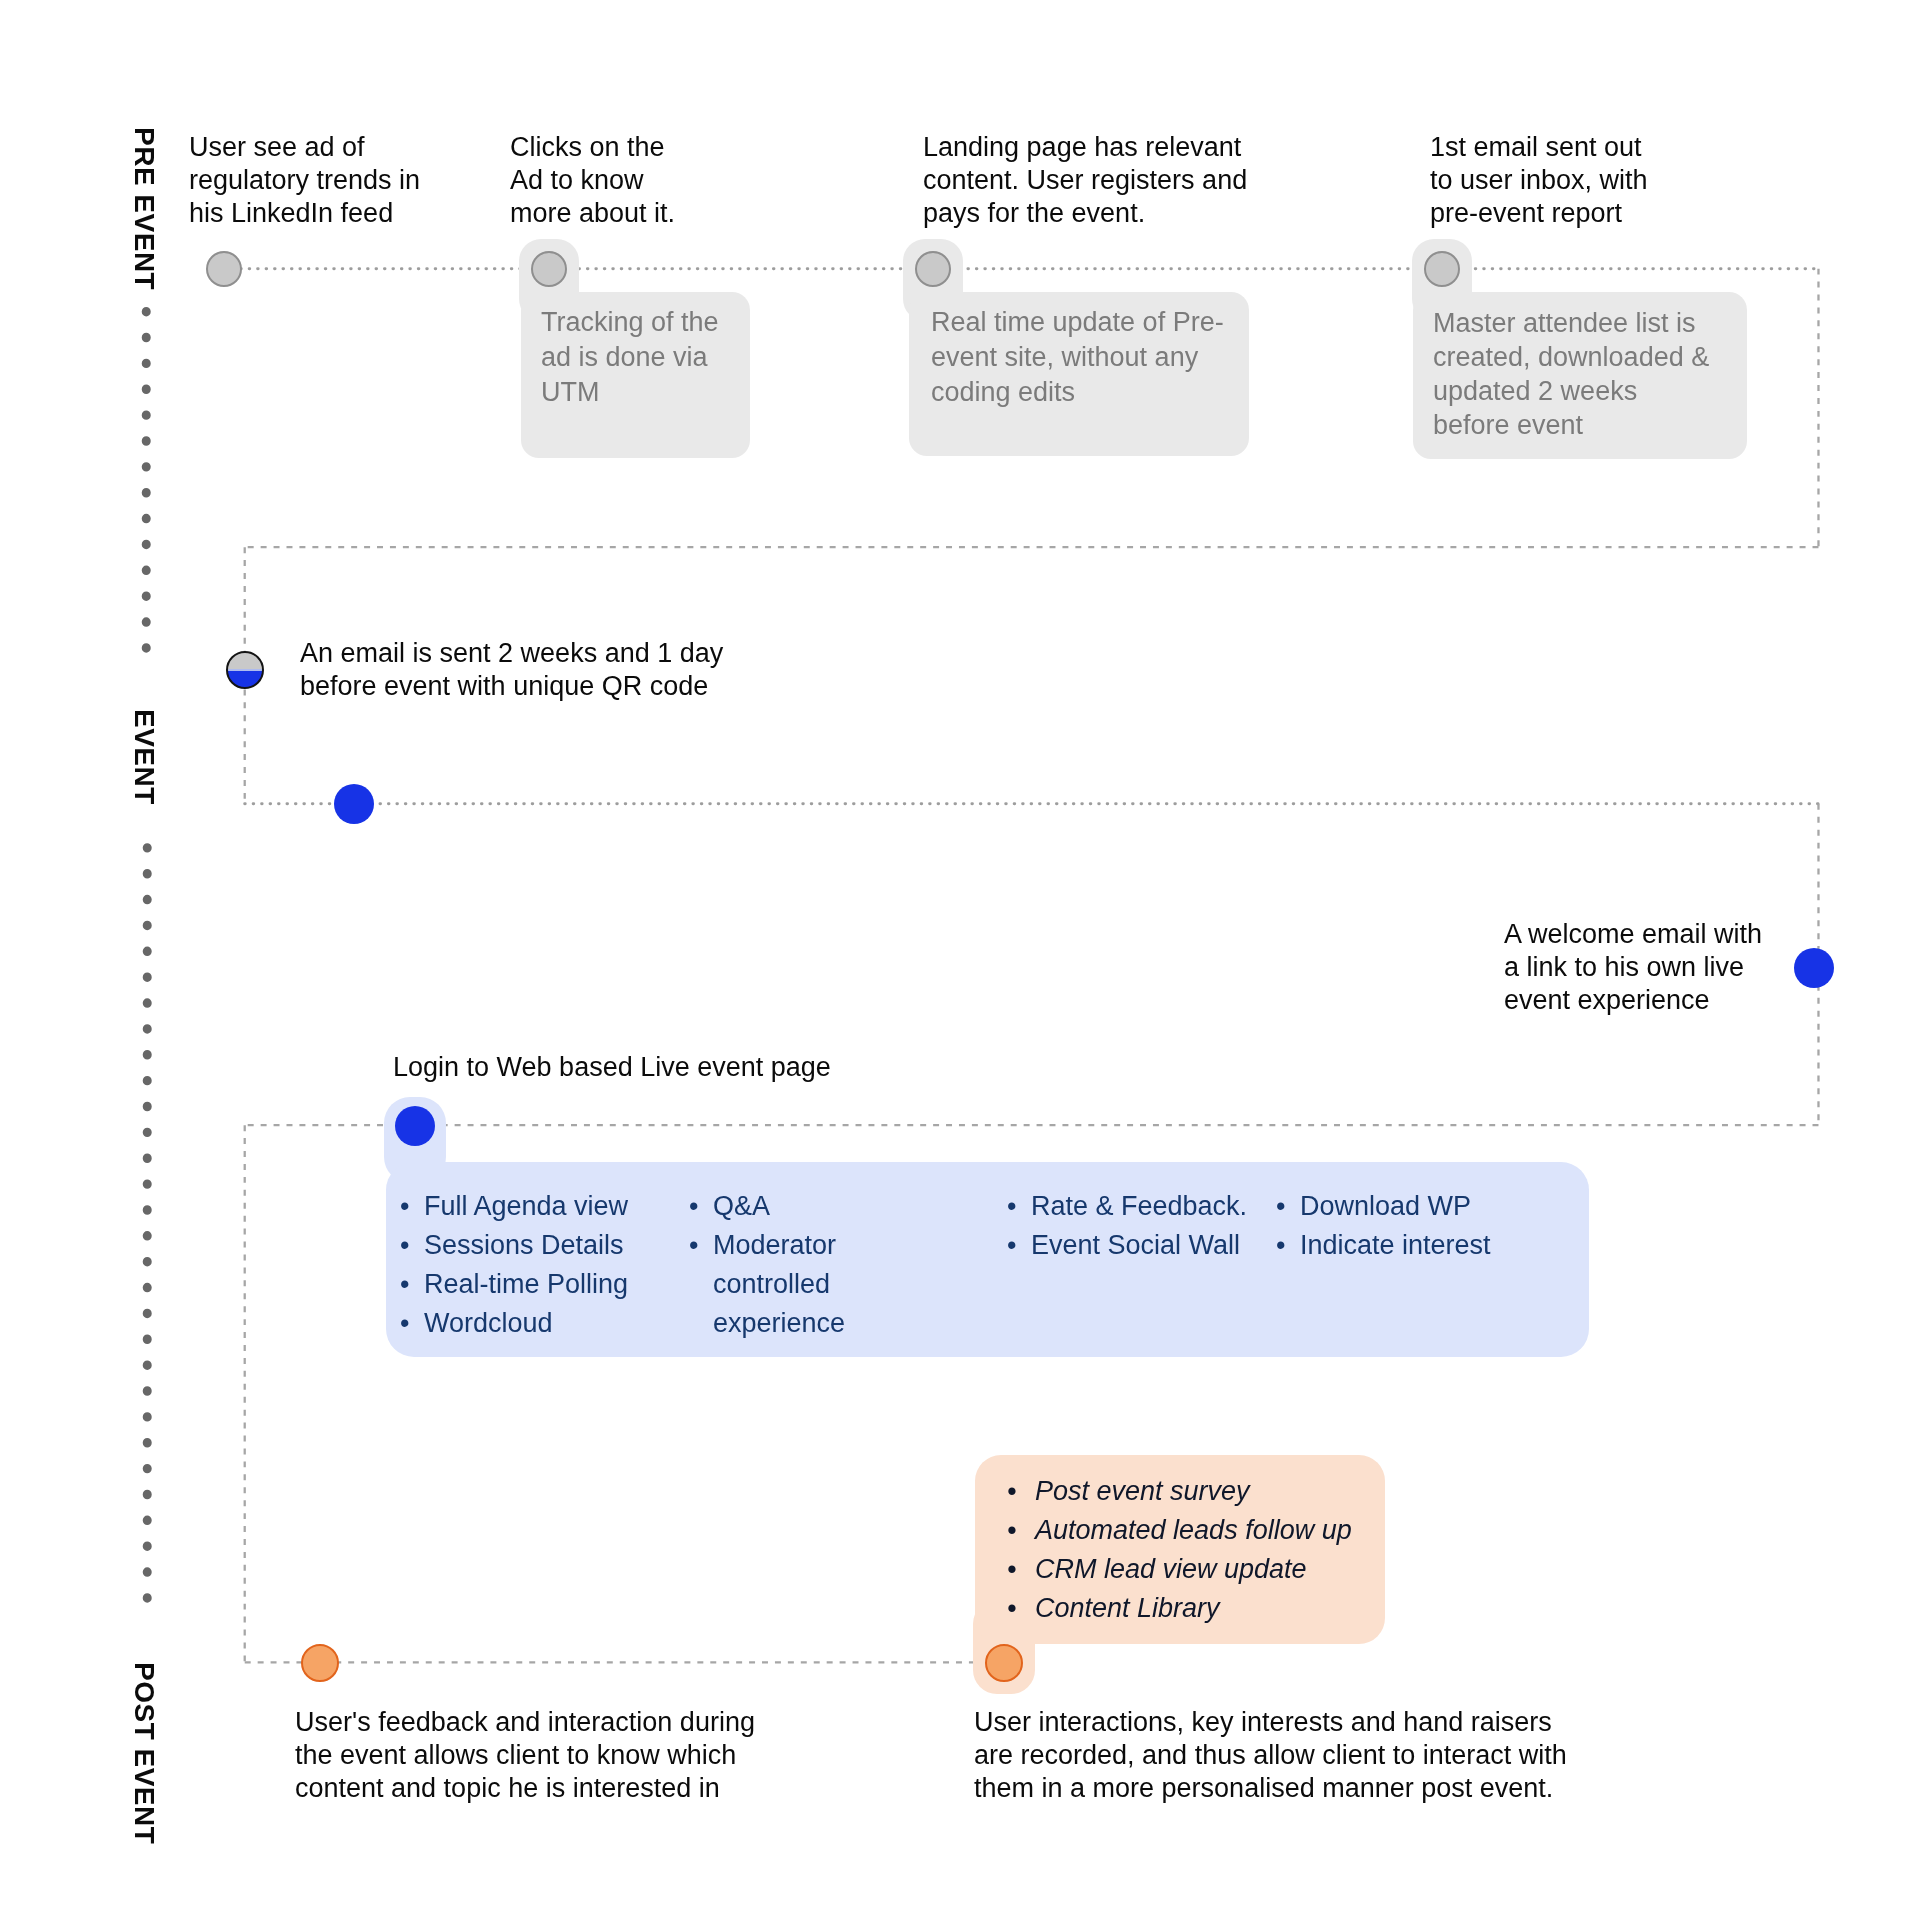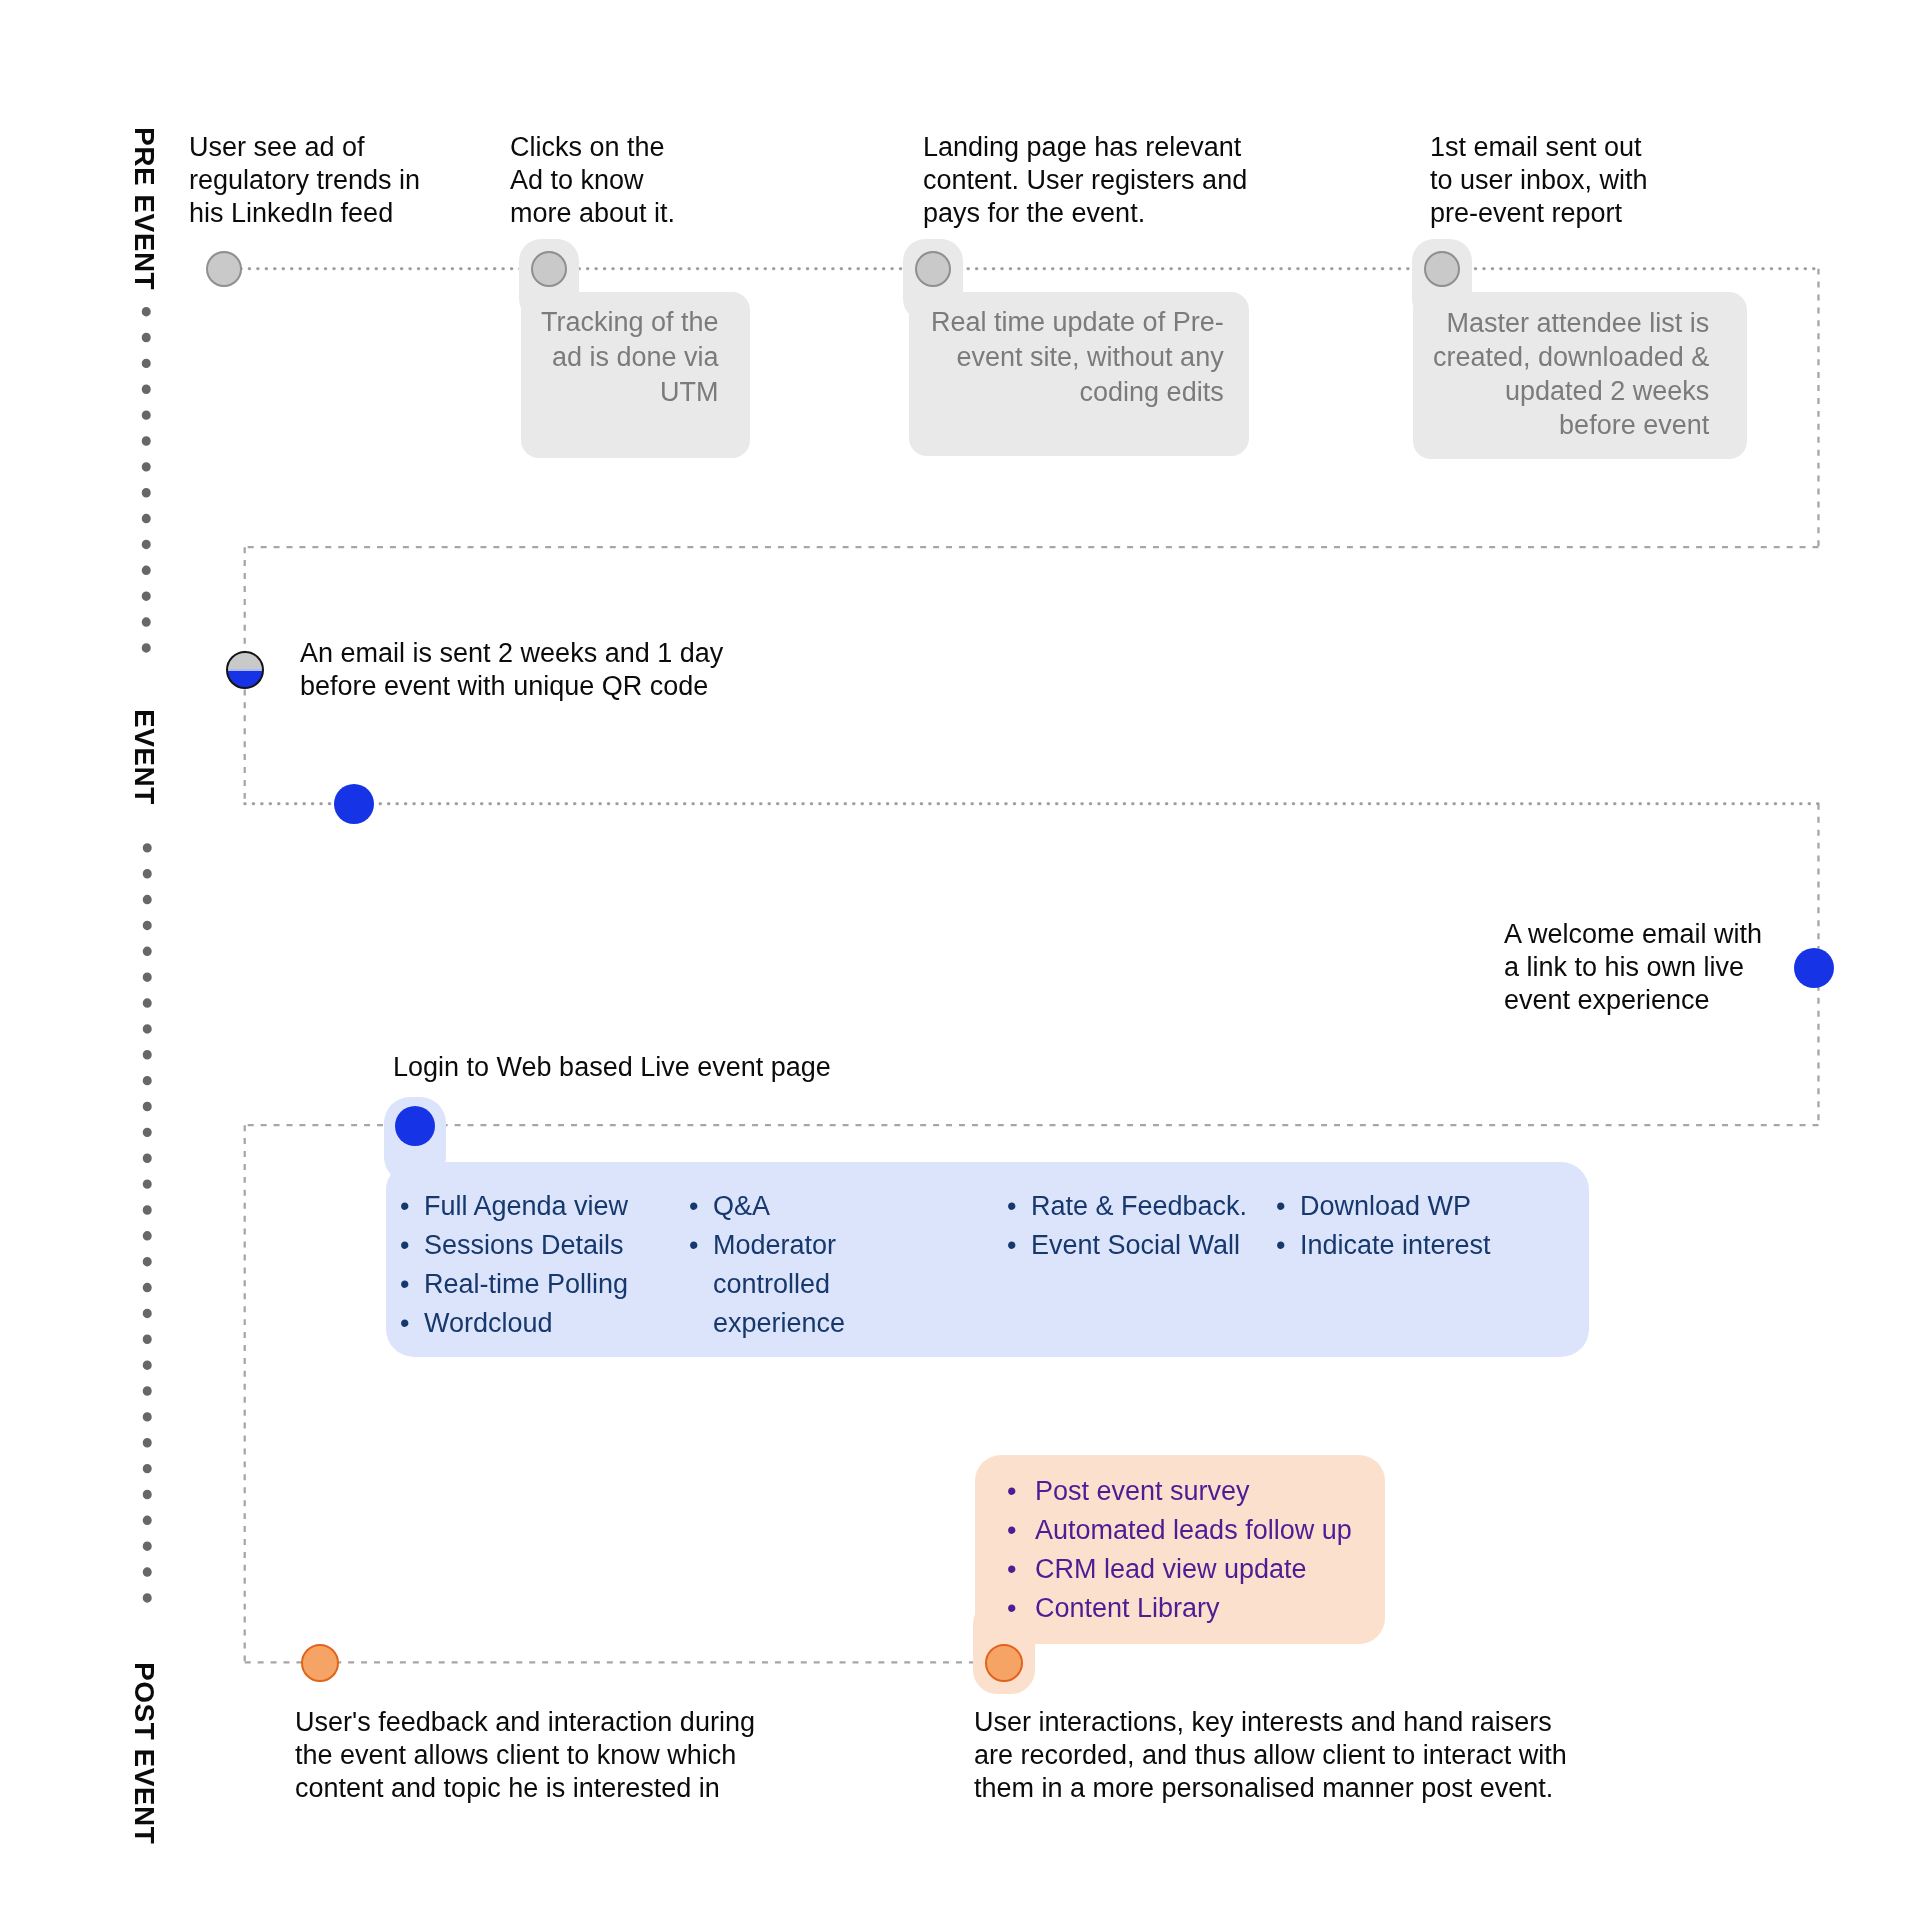--- a/index.html
+++ b/index.html
@@ -19,34 +19,34 @@
   }
   .step{
     position:absolute;font-size:27px;line-height:33px;white-space:pre-line;color:#0b0b0b;z-index:3;
   }
   .tab{position:absolute;z-index:1;}
   .bubble{position:absolute;z-index:1;box-sizing:border-box;}
   .gray-bg{background:#e9e9e9;}
   .blue-bg{background:#dce4fb;}
   .orange-bg{background:#fbe0ce;}
   .callout-text{
-    position:absolute;z-index:2;font-size:27px;line-height:35px;color:#7b7b7b;white-space:pre-line;text-align:right;
+    position:absolute;z-index:2;font-size:27px;line-height:35px;color:#7b7b7b;white-space:pre-line;
   }
   .node{position:absolute;border-radius:50%;box-sizing:border-box;transform:translate(-50%,-50%);z-index:4;}
   .node-gray{width:36px;height:36px;background:#c9c9c9;border:2.5px solid #8f8f8f;}
   .node-blue{width:40px;height:40px;background:#1733e6;}
   .node-half{width:38px;height:38px;border:2.5px solid #141414;
     background:linear-gradient(180deg,#c9c9c9 0%,#c9c9c9 47%,#aebbef 47%,#aebbef 53%,#1733e6 53%,#1733e6 100%);}
   .node-orange{width:38px;height:38px;background:#f6a465;border:2.5px solid #e2641c;}
 
   ul.blist{position:absolute;z-index:2;margin:0;padding:0;list-style:none;font-size:27px;line-height:39px;}
   ul.navy{color:#16386d;}
   ul.navy li{position:relative;padding-left:26px;white-space:pre-line;}
   ul.navy li::before{content:"\2022";position:absolute;left:2px;top:0;}
-  ul.orange-list{color:#4c1d95;line-height:39px;}
+  ul.orange-list{color:#0f172a;line-height:39px;font-style:italic;}
   ul.orange-list li{position:relative;padding-left:32px;white-space:pre-line;}
   ul.orange-list li::before{content:"\2022";position:absolute;left:4px;top:0;}
 </style>
 </head>
 <body>
 
 <div id="canvas">
 
   <svg id="paths" width="1910" height="1929" viewBox="0 0 1920 1939">
 

